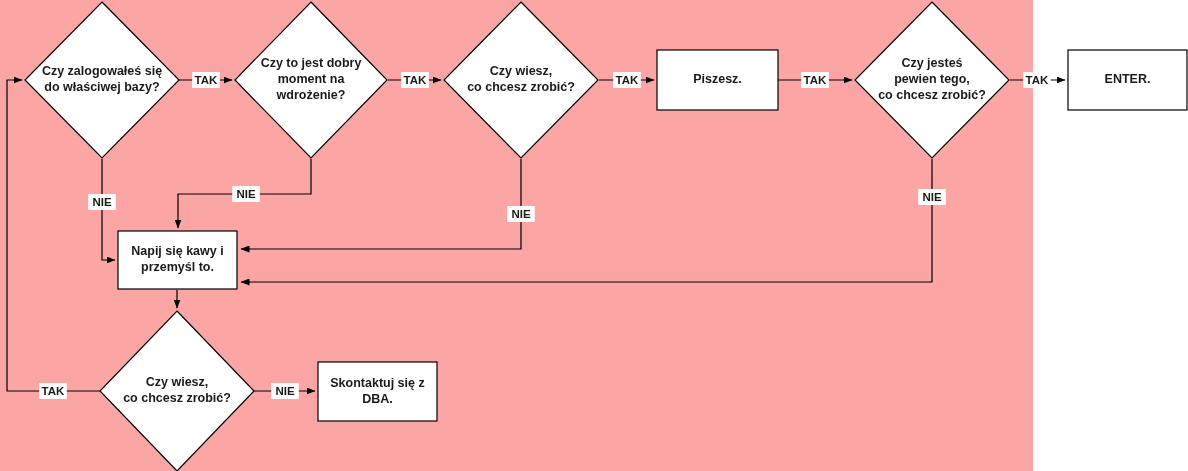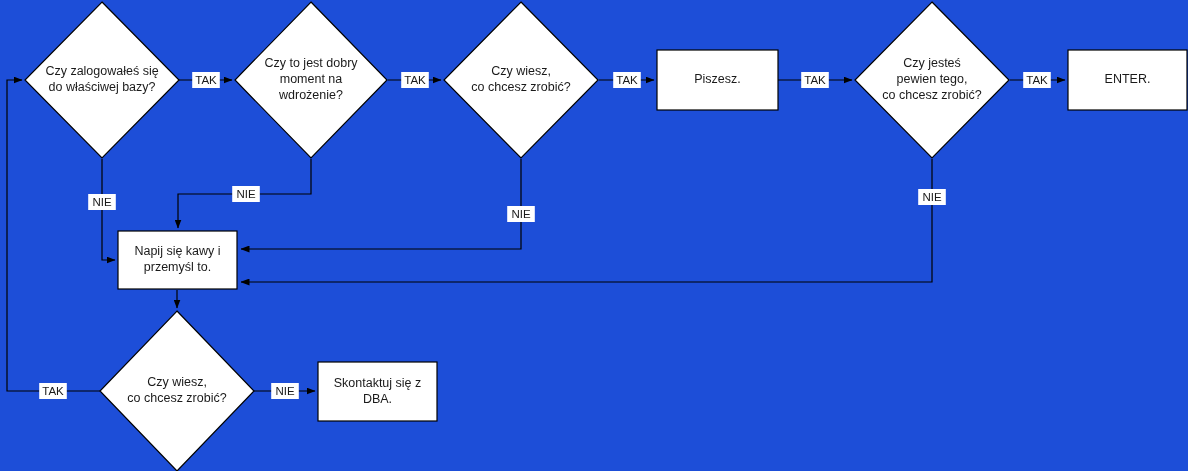--- a/index.html
+++ b/index.html
@@ -2,24 +2,25 @@
 <html><head>
 <meta charset="utf-8">
 <style>
   html, body {
     margin: 0;
     padding: 0;
     background: #ffffff;
   }
   #canvas {
     position: relative;
-    width: 1188px;
+    width: 1033px;
     height: 471px;
-    background: #1d4ed8;
+    background: #fca5a5;
     font-family: "Liberation Sans", sans-serif;
+    font-weight: bold;
   }
   #flow-svg {
     position: absolute;
     top: 0;
     left: 0;
     width: 1188px;
     height: 471px;
   }
   .shape-stroke {
     fill: #ffffff;

